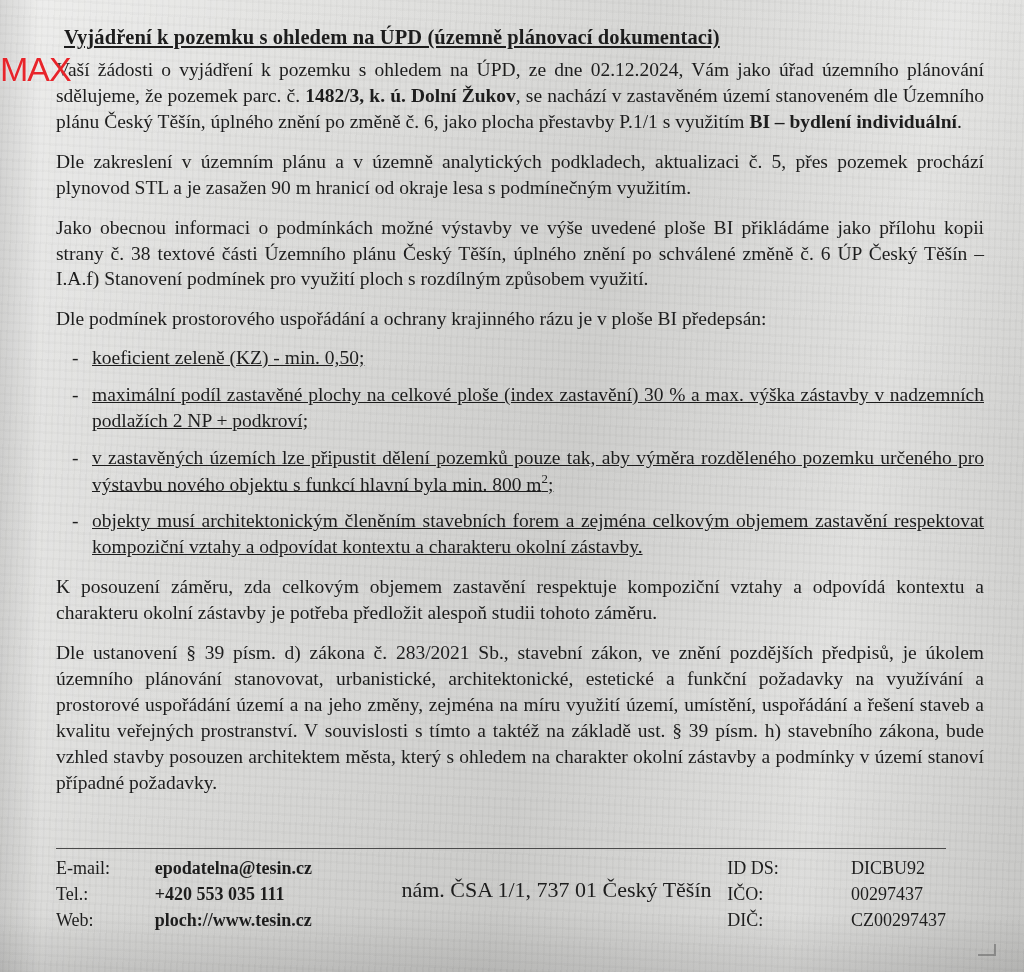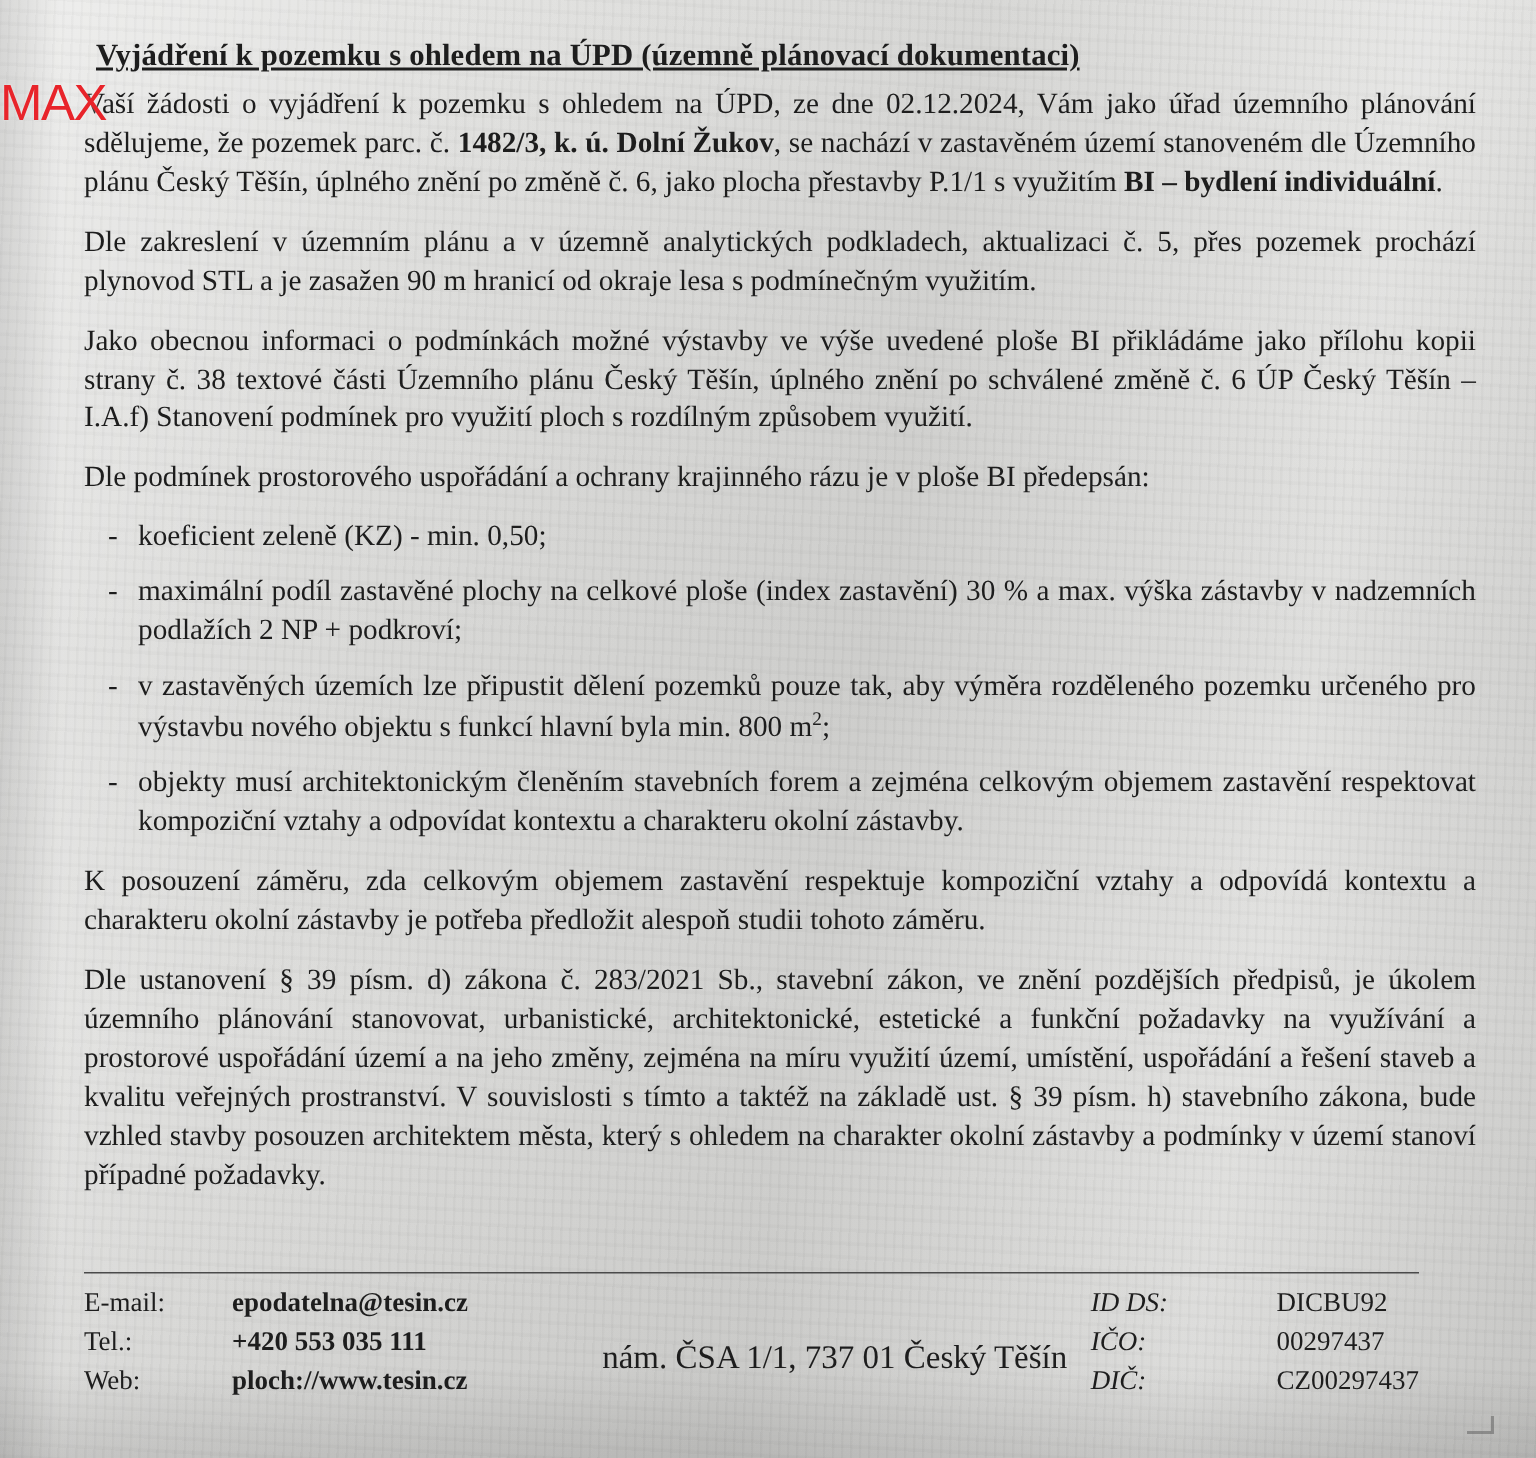--- a/index.html
+++ b/index.html
@@ -62,20 +62,21 @@
     margin: 0 0 14px 0;
     padding: 0;
   }
   ul.conds li {
     position: relative;
     padding-left: 36px;
     margin-bottom: 11px;
     font-size: 19.5px;
     line-height: 1.33;
     text-align: justify;
+    text-decoration: underline;
   }
   ul.conds li::before {
     content: "-";
     position: absolute;
     left: 16px;
     top: 0;
   }
   sup { font-size: 0.66em; vertical-align: super; }
 
   
@@ -101,41 +102,40 @@
     z-index: 3;
     font-size: 18px;
   }
   .footer-rule {
     border-top: 1.6px solid #4a4a4a;
     width: 890px;
     margin-bottom: 6px;
   }
   .footer-grid {
     display: flex;
-    align-items: center;
+    align-items: flex-start;
   }
   .fcol-labels {
     width: 100px;
     line-height: 1.45;
   }
   .fcol-values {
     width: 250px;
     line-height: 1.45;
     font-weight: bold;
   }
   .fcol-address {
     width: 330px;
     padding-top: 22px;
     text-align: left;
     font-size: 22px;
   }
   .fcol-labels2 {
     width: 95px;
     line-height: 1.45;
-    font-style: italic;
   }
   .fcol-values2 {
     flex: 1;
     line-height: 1.45;
     margin-left: 30px;
   }
   .corner-mark {
     position: absolute;
     right: 28px;
     bottom: 16px;

